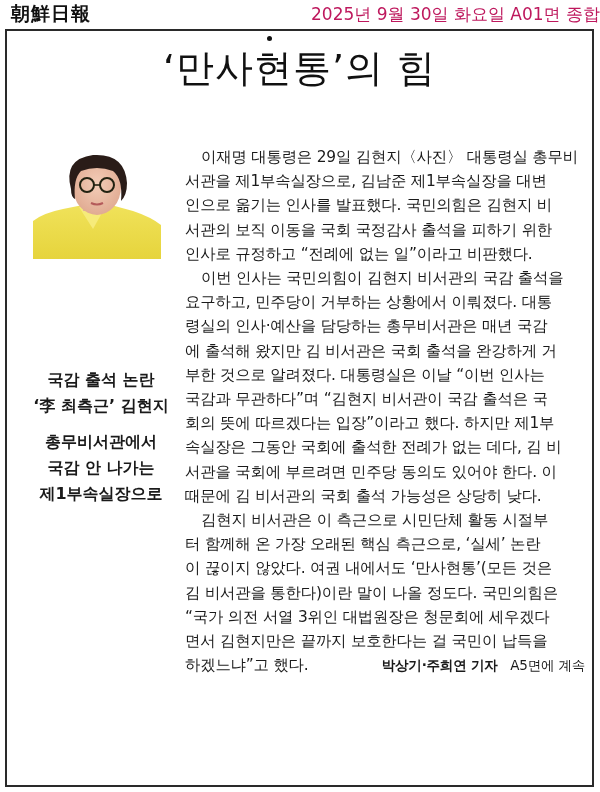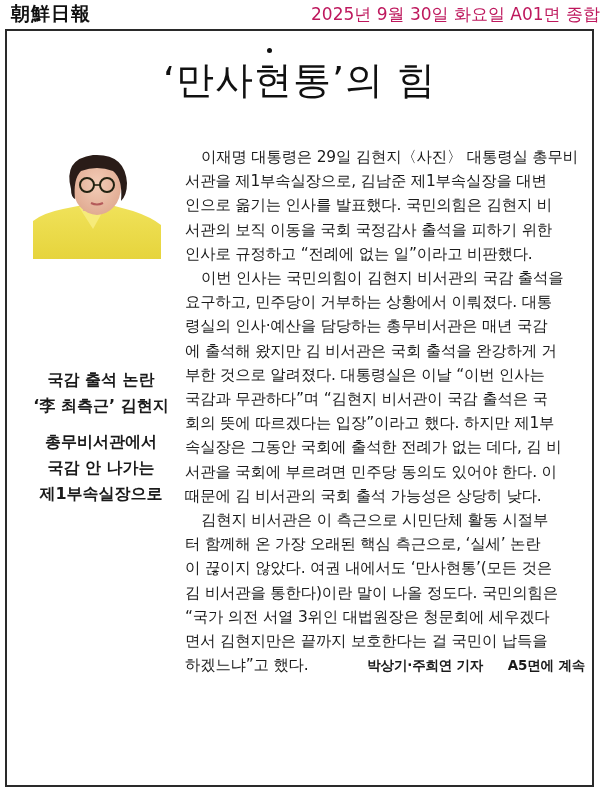--- a/index.html
+++ b/index.html
@@ -14,33 +14,33 @@
     .photo { position: absolute; left: 26px; top: 118px; width: 128px; height: 110px; }
     .sidebar-heads { position: absolute; left: 14px; top: 336px; width: 160px; text-align: center; }
     .sh-group { margin-bottom: 10px; }
     .sh-line { font-size: 16px; font-weight: bold; line-height: 26px; color: #1a1a1a; white-space: nowrap; }
     .body { position: absolute; left: 178px; top: 114px; width: 400px; }
     .para { font-size: 15.4px; line-height: 24.2px; text-align: justify; color: #1a1a1a; margin: 0; }
     .line { display: block; white-space: nowrap; letter-spacing: -0.2px; }
     .indent { padding-left: 16px; }
     .byline-line { display: flex; justify-content: space-between; white-space: nowrap; }
     .byline { font-size: 13.5px; font-weight: bold; }
-    .cont { font-weight: bold; margin-left: 20px; }
+    .cont { font-weight: normal; margin-left: 8px; }
   </style>
 </head>
 <body>
 
 <div class="masthead">
   <div class="logo">朝鮮日報</div>
   <div class="dateline">2025년 9월 30일 화요일 A01면 종합</div>
 </div>
 
 <div class="frame">
   <div class="headline-wrap">
-    <h1 class="headline" style="margin:12px;">
+    <h1 class="headline" style="margin:0;">
       <span>‘만사현통’의 힘</span>
       <span class="emph-dot"></span>
     </h1>
   </div>
 
   <div class="photo">
     <svg width="128" height="110" viewBox="0 0 128 110">
       <defs>
         <linearGradient id="shirt" x1="0" y1="0" x2="0" y2="1">
           <stop offset="0" stop-color="#f0e25a"></stop>

